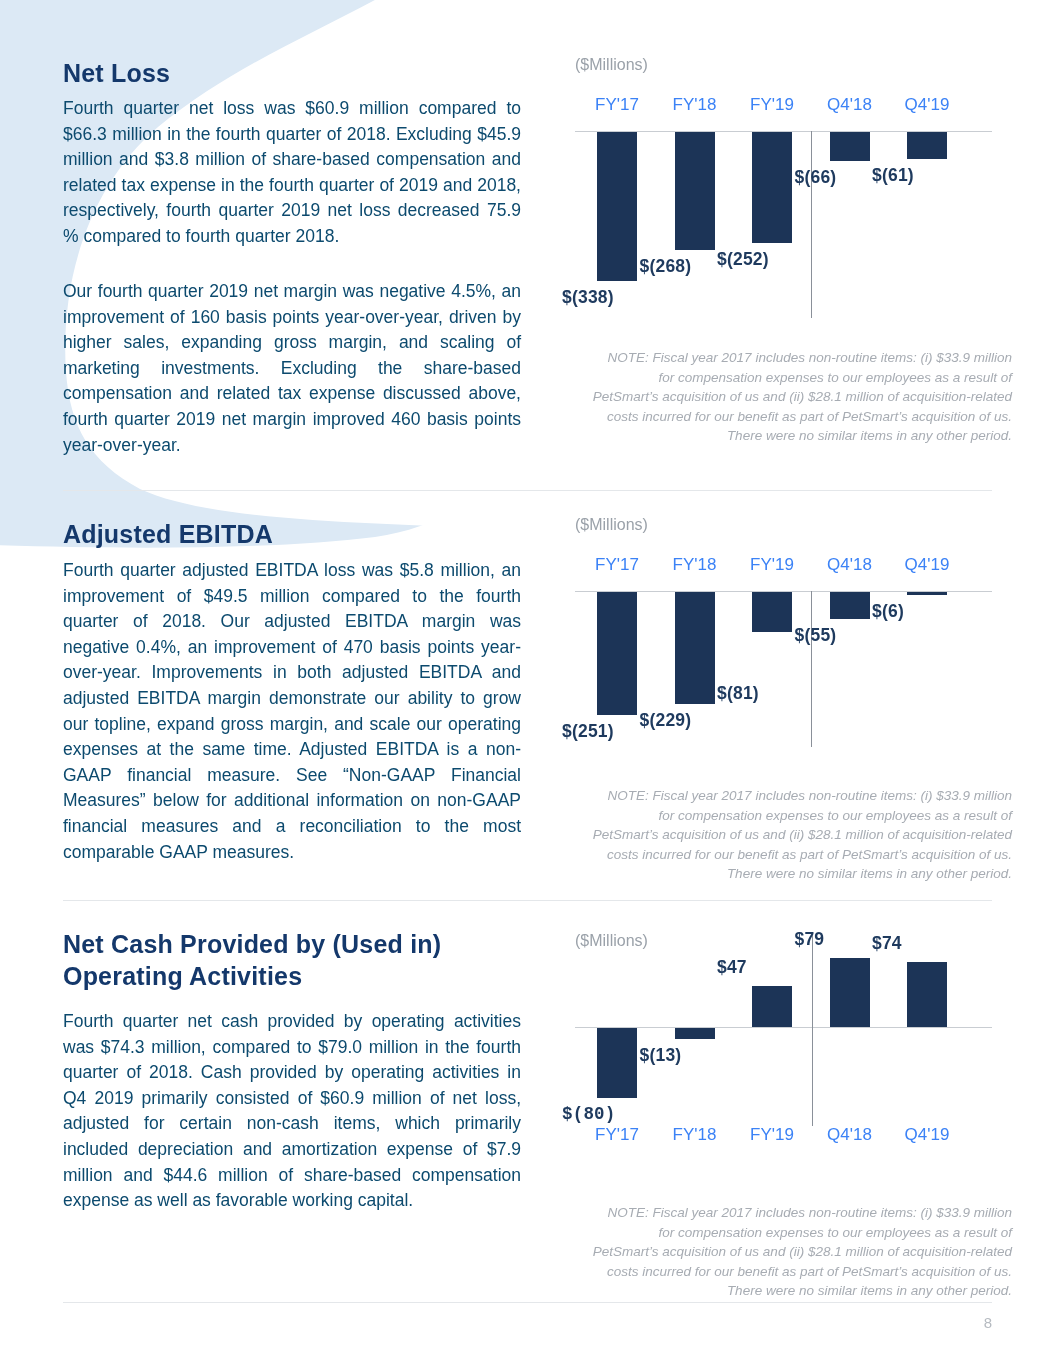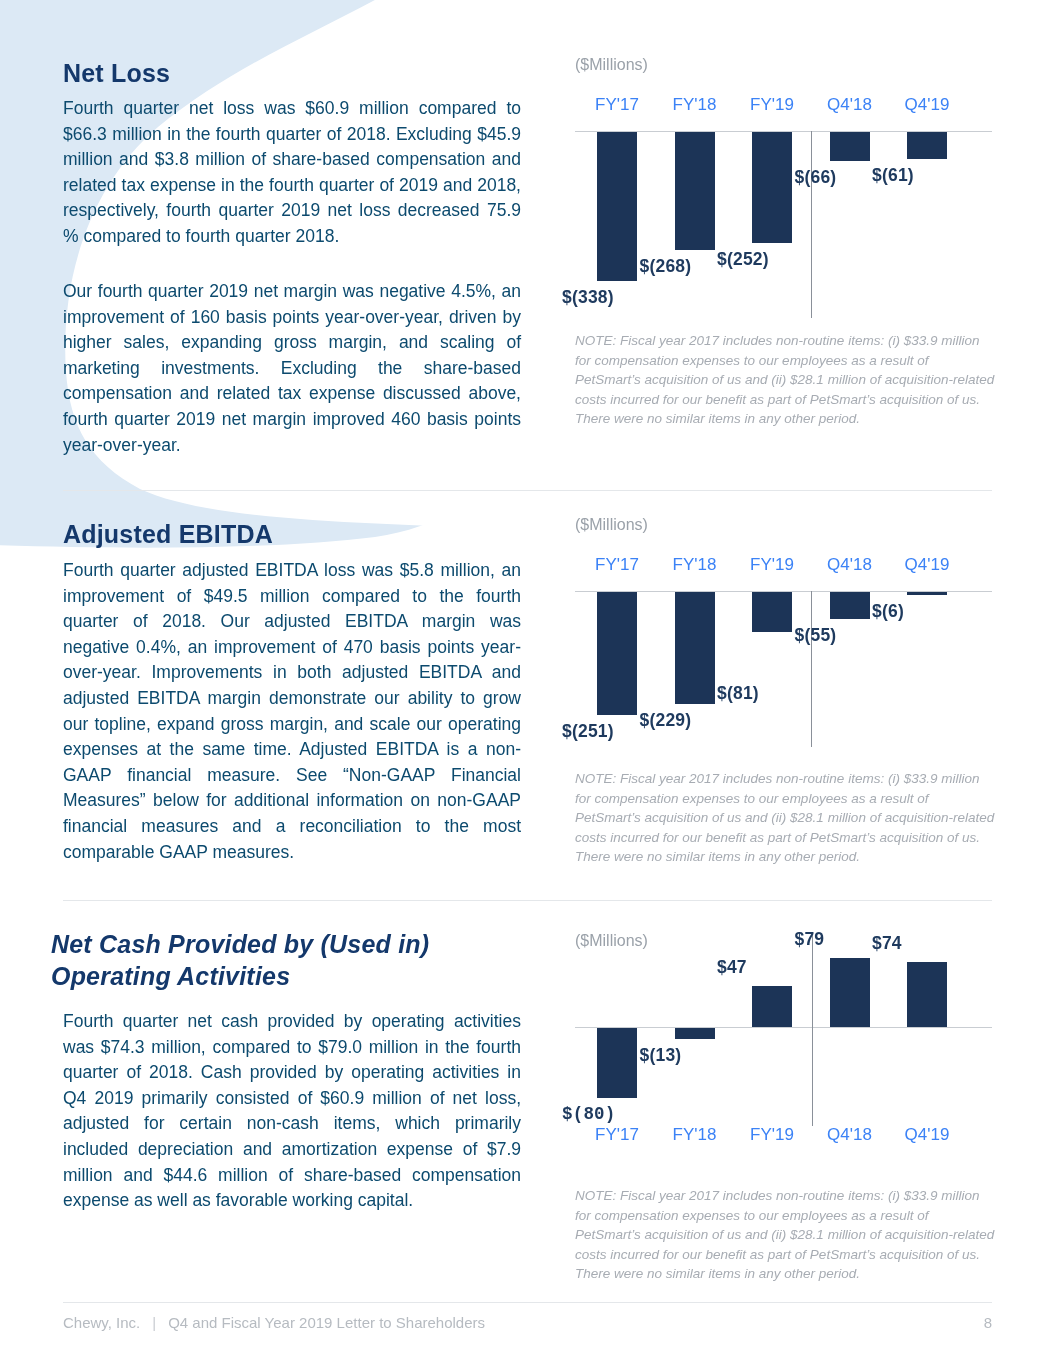--- a/index.html
+++ b/index.html
@@ -19,23 +19,23 @@
   .body{
     position:absolute;z-index:2;margin:0;
     font-size:17.5px;line-height:25.6px;color:#0c4a6e;
     text-align:justify;width:458px;
   }
   .millions{
     position:absolute;z-index:2;
     font-size:16px;color:#9aa1a9;
   }
   .note{
-    position:absolute;z-index:2;margin:0;
+    position:absolute;z-index:2;margin:17px;
     width:420px;font-size:13.5px;line-height:19.5px;
-    font-style:italic;color:#a7acb3;text-align:left;
+    font-style:italic;color:#a7acb3;text-align:right;
   }
   .rule{position:absolute;z-index:2;left:63px;width:929px;height:1px;background:#e4e7ea;}
   .chart{position:absolute;z-index:2;}
   .baseline{position:absolute;height:1px;background:#c9cdd2;}
   .gdivider{position:absolute;width:1px;background:#8a9099;}
   .bar{position:absolute;}
   .vlabel{
     position:absolute;width:110px;text-align:left;
     font-weight:bold;font-size:17.5px;color:#1e3a5e;letter-spacing:.2px;
   }
@@ -57,21 +57,21 @@
   .p-0-0{left:63px;top:96px;}
   .p-0-1{left:63px;top:279px;}
   .m-0{left:575px;top:56px;}
   .n-0{left:575px;top:331px;}
   .rule-0{top:490px;}
   .h-1{left:63px;top:518px;}
   .p-1-0{left:63px;top:558px;}
   .m-1{left:575px;top:516px;}
   .n-1{left:575px;top:769px;}
   .rule-1{top:900px;}
-  .h-2{left:51px;top:928px;width:440px;font-style:italic;}
+  .h-2{left:63px;top:928px;width:440px;}
   .p-2-0{left:63px;top:1009px;}
   .m-2{left:575px;top:932px;}
   .n-2{left:575px;top:1186px;}
   .rule-f{top:1302px;}
 </style>
 </head>
 <body>
 
 <div class="page">
 
@@ -151,18 +151,15 @@
       <div class="bar" style="left: 254.5px; top: 38px; width: 40px; height: 69px; background: rgb(28, 52, 87);"></div>
       <div class="vlabel" style="left: 219.5px; top: 9px;">$79</div>
       <div class="clabel" style="left: 219.5px; top: 205px;">Q4'18</div>
       <div class="bar" style="left: 332px; top: 42px; width: 40px; height: 65px; background: rgb(28, 52, 87);"></div>
       <div class="vlabel" style="left: 297px; top: 13px;">$74</div>
       <div class="clabel" style="left: 297px; top: 205px;">Q4'19</div>
     </div>
   <p class="note n-2">NOTE: Fiscal year 2017 includes non-routine items: (i) $33.9 million for compensation expenses to our employees as a result of PetSmart’s acquisition of us and (ii) $28.1 million of acquisition-related costs incurred for our benefit as part of PetSmart’s acquisition of us. There were no similar items in any other period.</p>
 
   <div class="rule rule-f"></div>
-  <div class="footer-text">
-    <span>Chewy, Inc.</span><span class="sep">|</span><span>Q4 and Fiscal Year 2019 Letter to Shareholders</span>
-  </div>
   <div class="pagenum">8</div>
 
 </div>
 
 </body></html>

